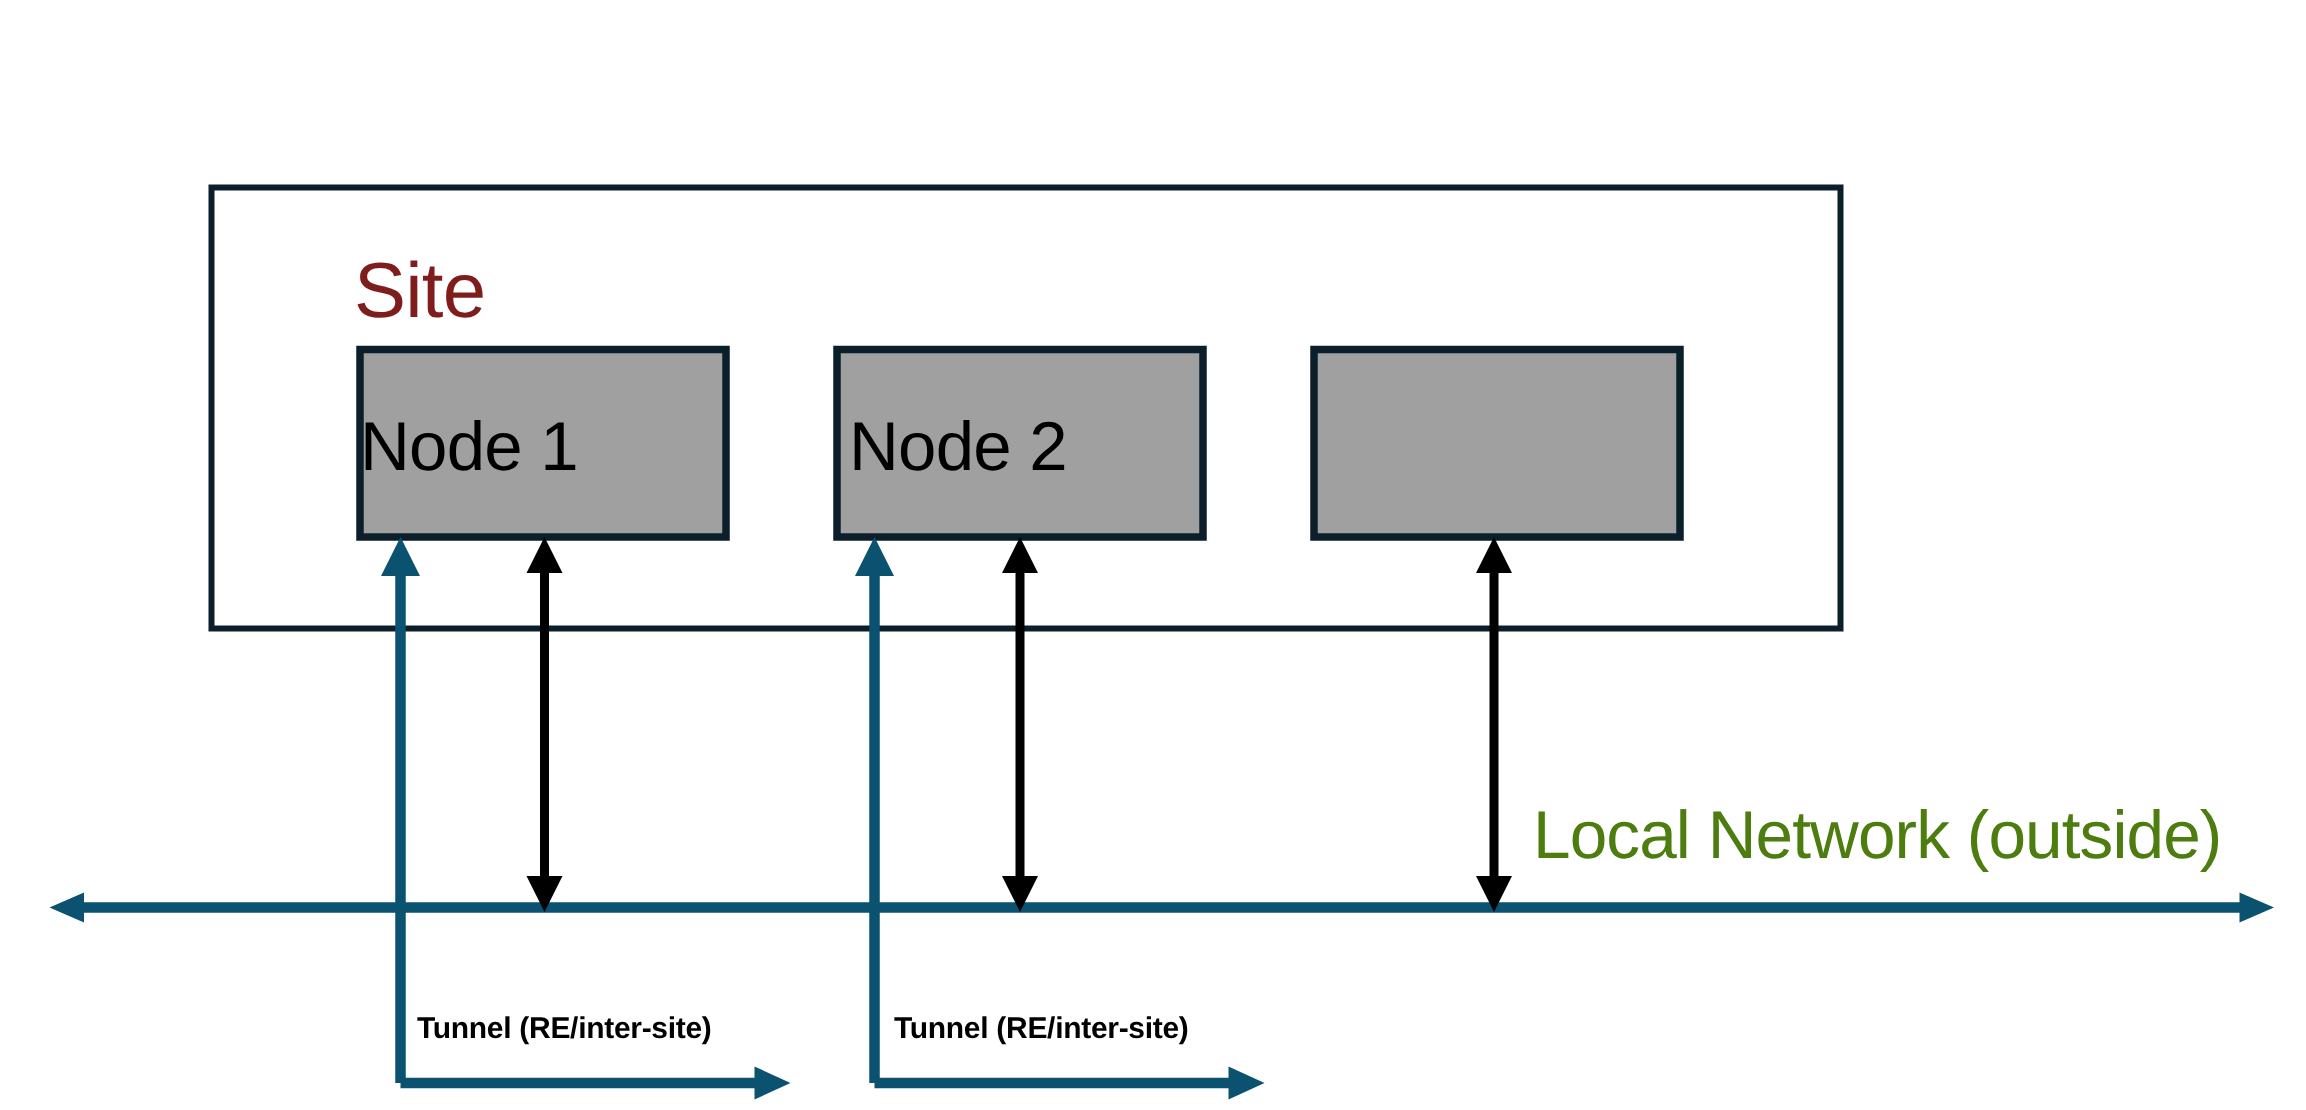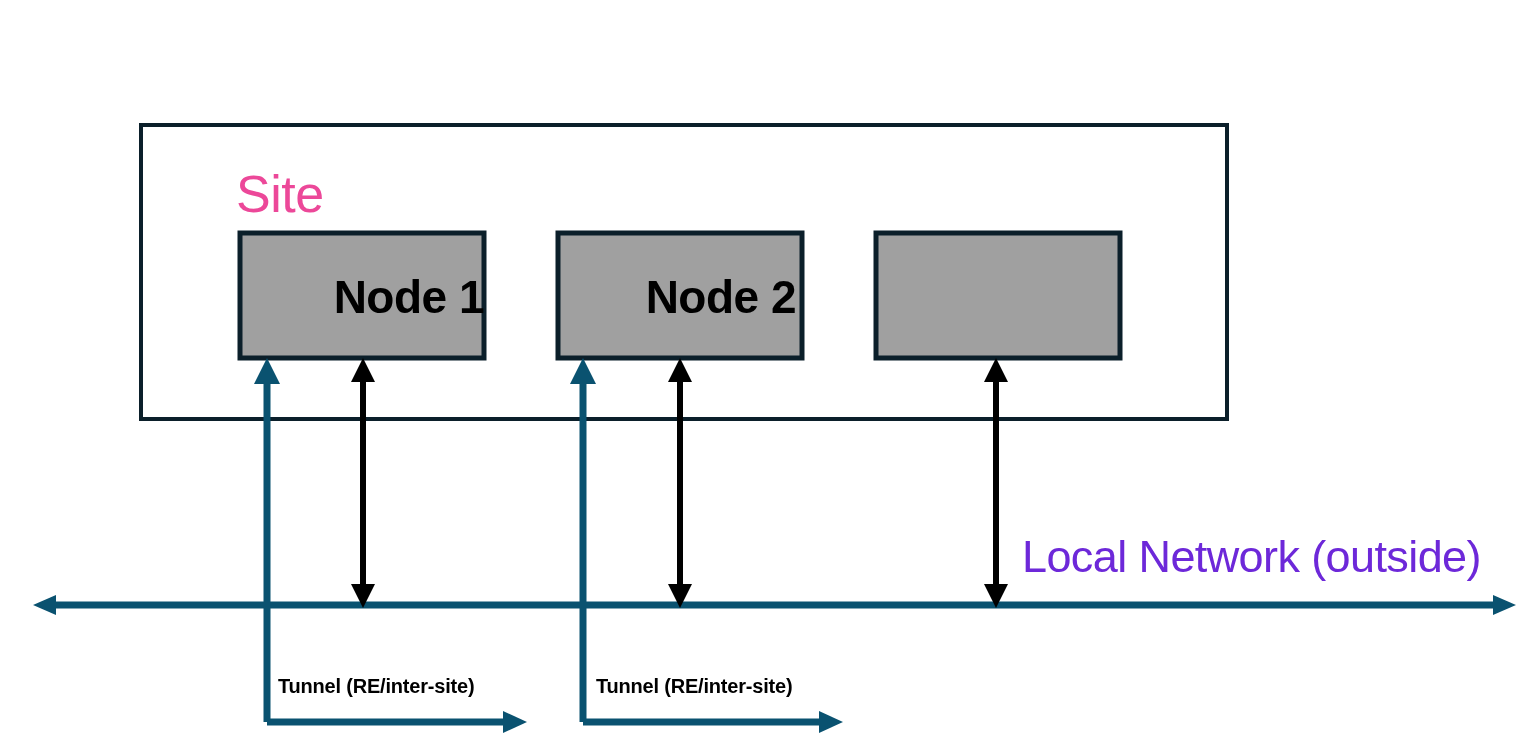--- a/index.html
+++ b/index.html
@@ -24,43 +24,43 @@
     width: 1537px;
     height: 740px;
     display: block;
   }
   .site-label {
     position: absolute;
     left: 236px;
     top: 164px;
     font-size: 52px;
     font-weight: 400;
-    color: #ec4899;
+    color: #7f1d1d;
     letter-spacing: -0.5px;
     white-space: nowrap;
   }
   .node-label {
     position: absolute;
     font-size: 46px;
-    font-weight: 700;
+    font-weight: 400;
     color: #000000;
     white-space: nowrap;
-    text-align: right;
+    text-align: left;
     letter-spacing: -0.5px;
   }
   .node-1-label { left: 240px; top: 270px; width: 244px; }
-  .node-2-label { left: 552px; top: 270px; width: 244px; }
+  .node-2-label { left: 566px; top: 270px; width: 244px; }
   .node-3-label { left: 876px; top: 270px; width: 244px; }
   .network-label {
     position: absolute;
     left: 1022px;
     top: 531px;
     font-size: 45px;
     font-weight: 400;
-    color: #6d28d9;
+    color: #4d7c0f;
     white-space: nowrap;
     letter-spacing: -0.6px;
   }
   .tunnel-label {
     position: absolute;
     font-size: 20px;
     font-weight: bold;
     color: #000000;
     white-space: nowrap;
     letter-spacing: -0.2px;

